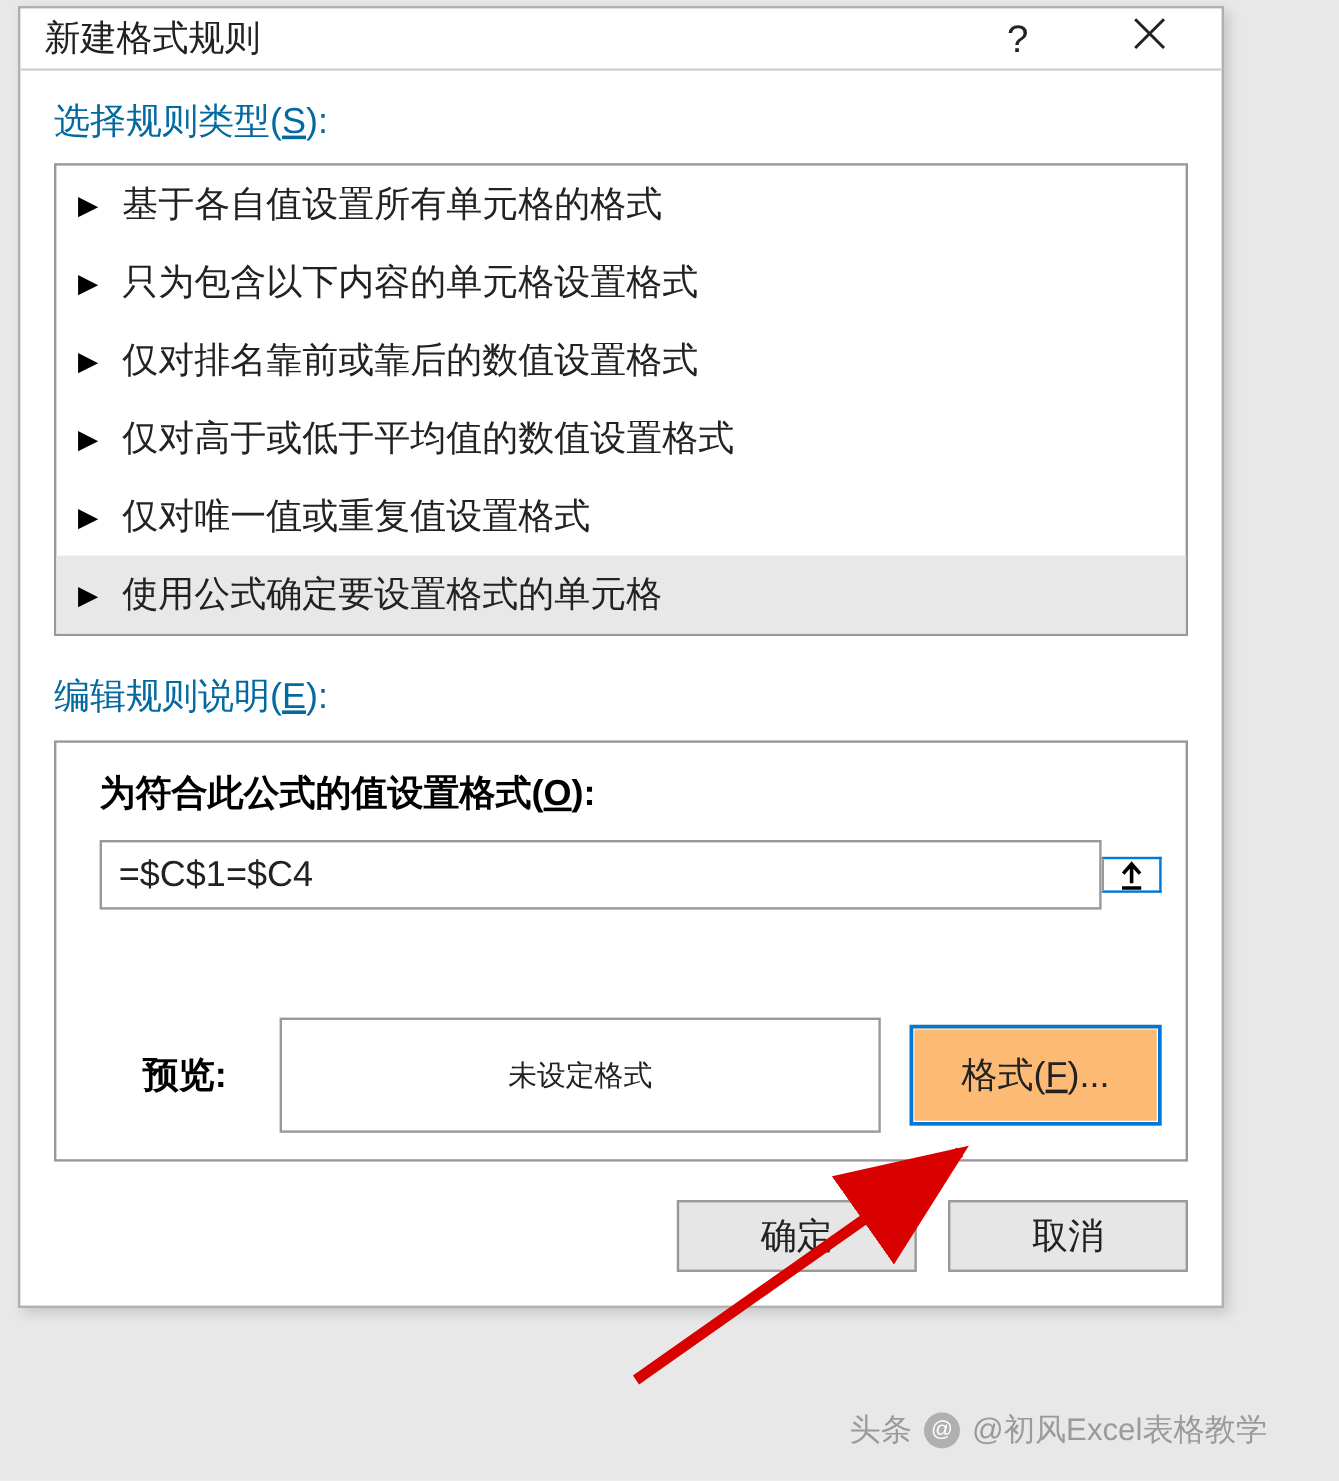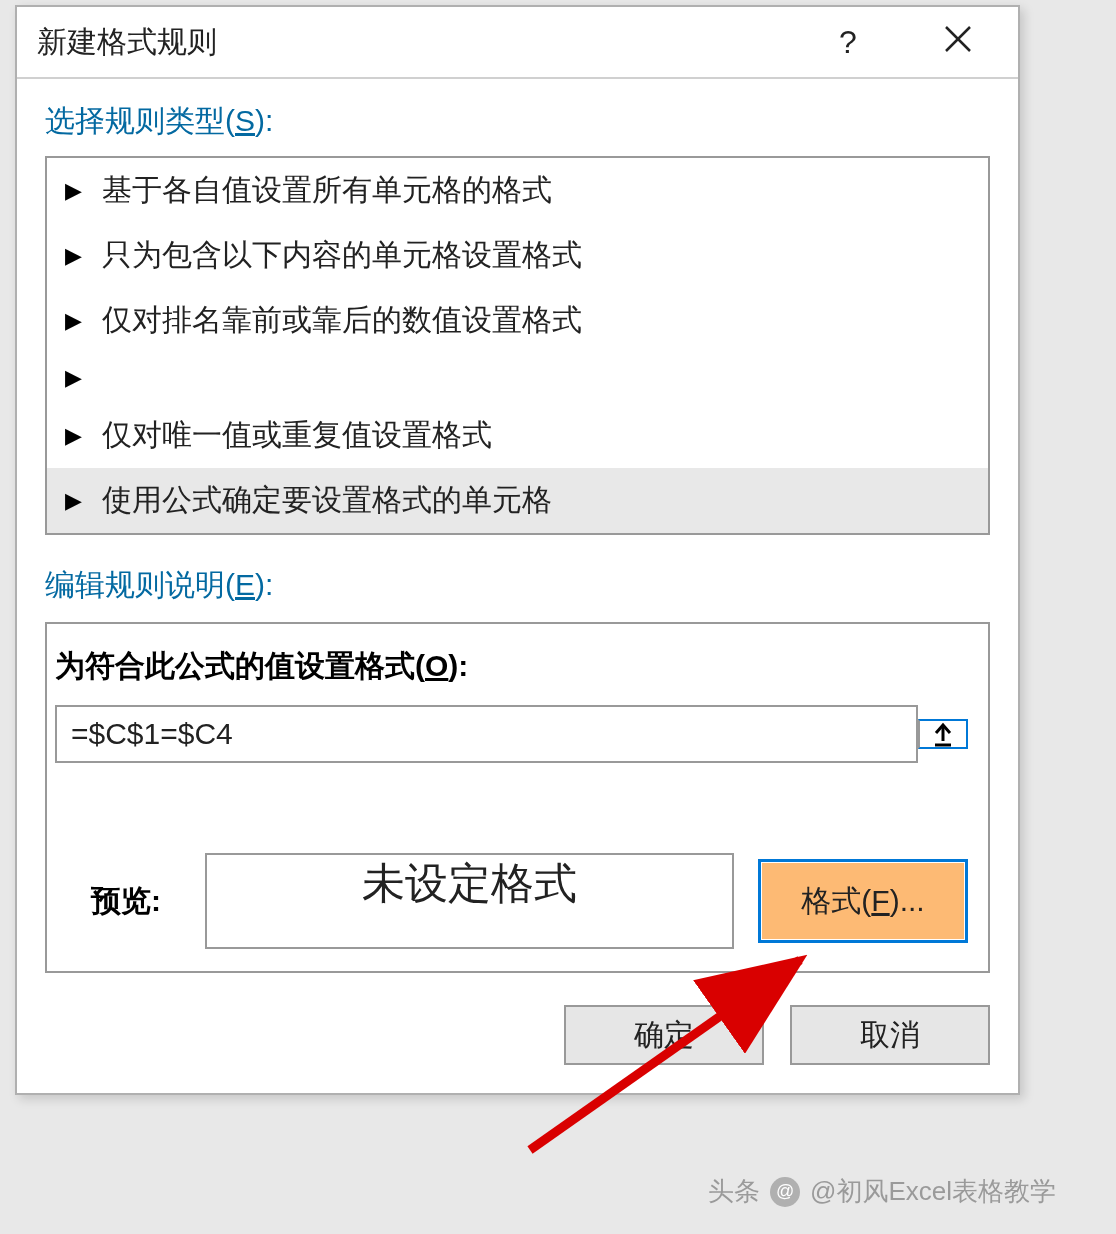--- a/index.html
+++ b/index.html
@@ -20,21 +20,21 @@
       top: 5px;
       left: 15px;
       width: 1005px;
       background: #ffffff;
       border: 2px solid #b0b0b0;
       box-shadow: 4px 4px 10px rgba(0,0,0,0.15);
     }
     .titlebar {
       display: flex;
       align-items: center;
-      height: 72px;
+      height: 52px;
       padding: 0 20px;
       border-bottom: 2px solid #d0d0d0;
       font-size: 30px;
       color: #222;
     }
     .titlebar .title-text {
       flex: 1;
     }
     .titlebar .help-btn {
       width: 60px;
@@ -82,21 +82,21 @@
       background: #e8e8e8;
     }
     .bullet {
       font-size: 22px;
       margin-right: 20px;
       color: #000;
     }
     .edit-section {
       border: 2px solid #999;
       margin-top: 16px;
-      padding: 22px 20px 22px 8px;
+      padding: 22px 20px 22px 36px;
     }
     .edit-title {
       font-size: 30px;
       font-weight: bold;
       color: #000;
       margin-bottom: 18px;
     }
     .formula-row {
       display: flex;
       align-items: center;
@@ -135,22 +135,23 @@
       font-size: 30px;
       font-weight: bold;
       color: #000;
       width: 90px;
     }
     .preview-box {
       flex: 1;
       border: 2px solid #999;
       height: 96px;
       display: flex;
+      align-items: center;
       justify-content: center;
-      font-size: 43px;
+      font-size: 24px;
       color: #222;
       font-family: "SimSun", serif;
     }
     .format-btn {
       width: 210px;
       height: 84px;
       border: 3px solid #0078d7;
       background: #fdba74;
       font-size: 30px;
       color: #222;
@@ -232,20 +233,21 @@
       <div class="rule-item">
         <span class="bullet">▶</span>
         <span>只为包含以下内容的单元格设置格式</span>
       </div>
       <div class="rule-item">
         <span class="bullet">▶</span>
         <span>仅对排名靠前或靠后的数值设置格式</span>
       </div>
       <div class="rule-item">
         <span class="bullet">▶</span>
+        <span>仅对高于或低于平均值的数值设置格式</span>
       </div>
       <div class="rule-item">
         <span class="bullet">▶</span>
         <span>仅对唯一值或重复值设置格式</span>
       </div>
       <div class="rule-item selected">
         <span class="bullet">▶</span>
         <span>使用公式确定要设置格式的单元格</span>
       </div>
     </div>

